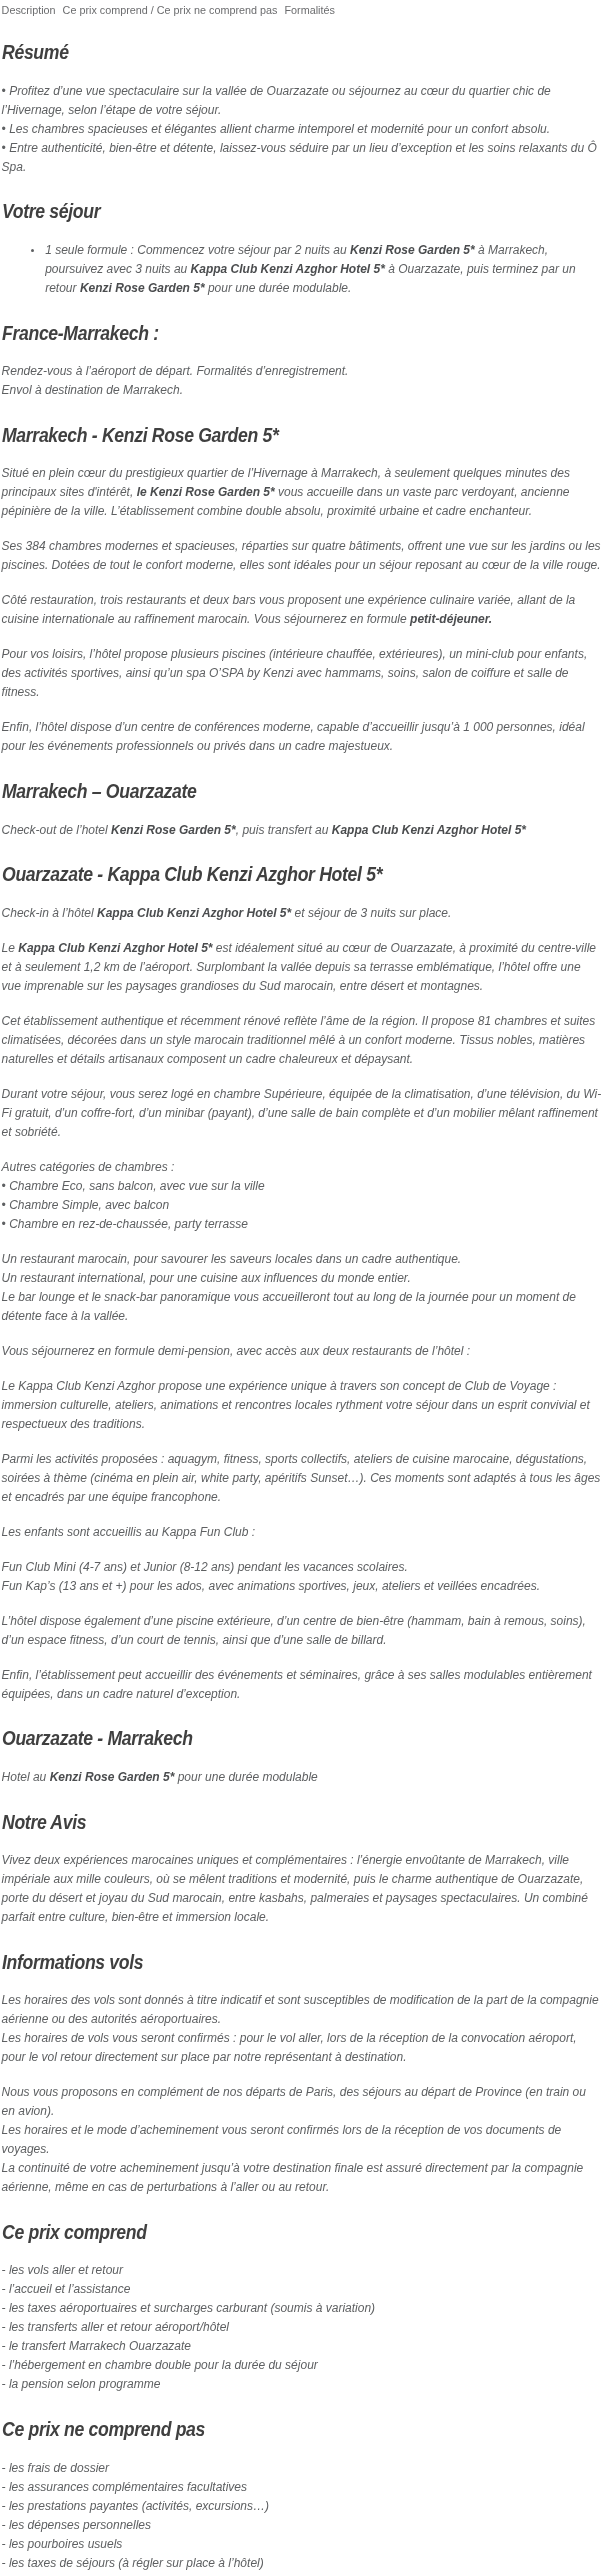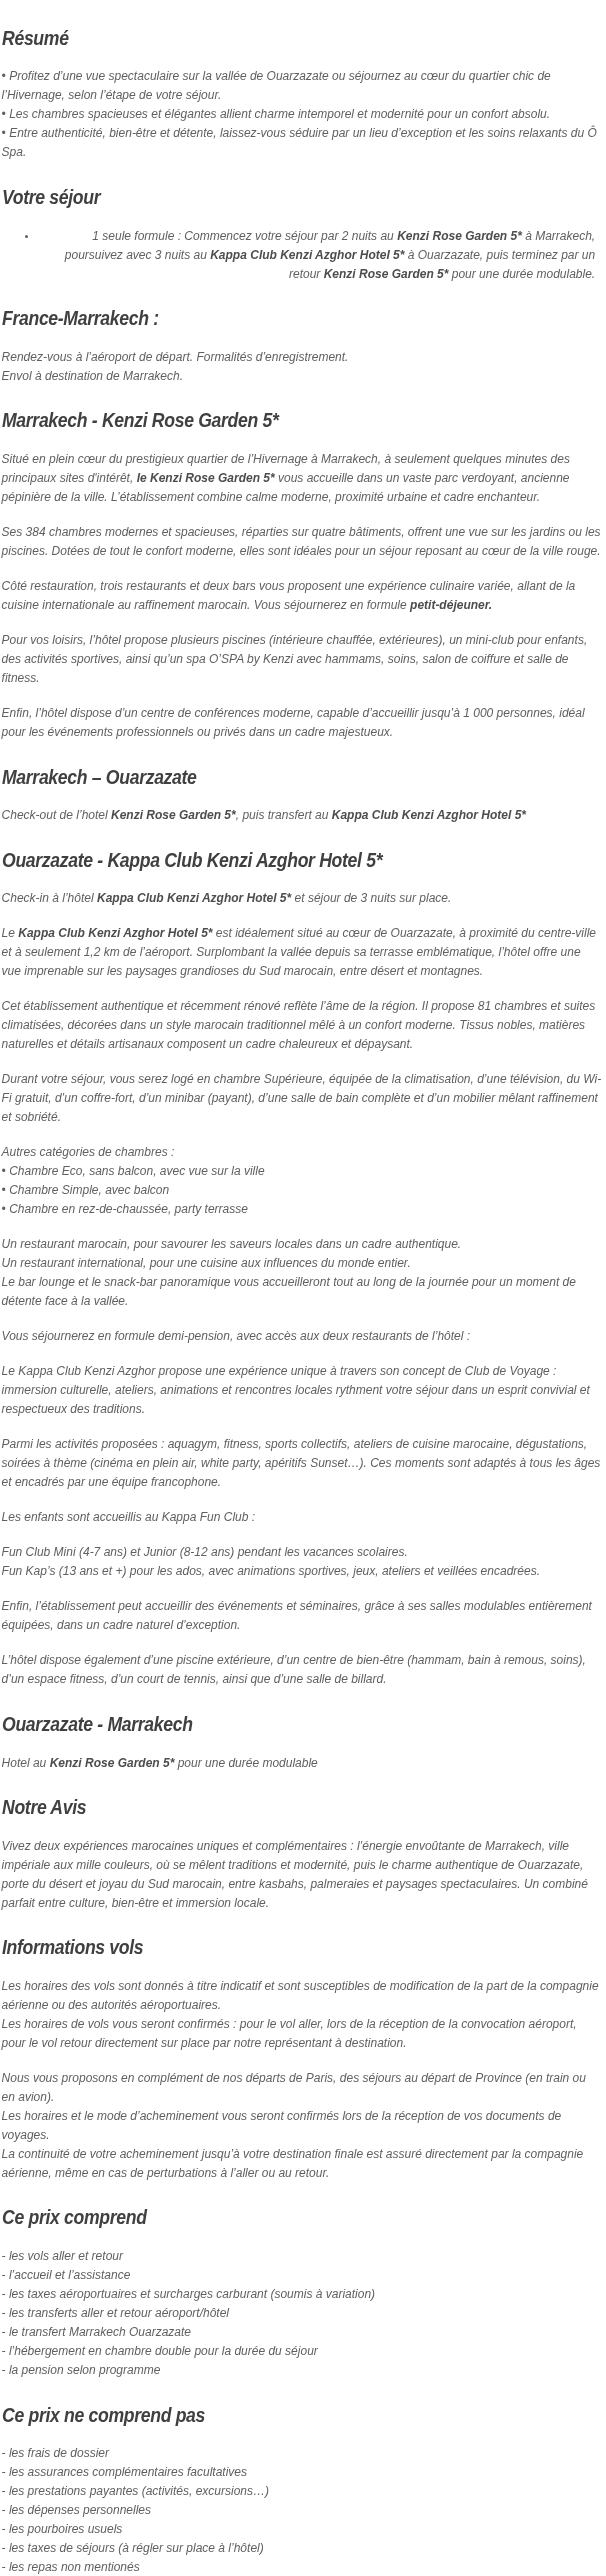--- a/index.html
+++ b/index.html
@@ -48,45 +48,50 @@
     color: #5e6062;
   }
   p strong, li strong { font-weight: bold; color: #4b4d4f; }
   ul {
     margin: 0 0 12px 0;
     padding-left: 30px;
     font-size: 12px;
     font-style: italic;
     line-height: 19px;
   }
-  ul li { margin: 6px; padding-left: 1.6px; text-align: right; }
+  ul li { margin: 12px; padding-left: 1.6px; }
   ul li::marker { font-size: 9.6px; }
 </style>
 </head>
 <body>
 
 <div class="page">
+  <nav class="tabs">
+    <span class="tab">Description</span>
+    <span class="tab">Ce prix comprend / Ce prix ne comprend pas</span>
+    <span class="tab">Formalités</span>
+  </nav>
   <main id="content">
       <section>
         <h2><span class="h-inner">Résumé</span></h2>
         <p><span>• Profitez d’une vue spectaculaire sur la vallée de Ouarzazate ou séjournez au cœur du quartier chic de l’Hivernage, selon l’étape de votre séjour.</span><br><span>• Les chambres spacieuses et élégantes allient charme intemporel et modernité pour un confort absolu.</span><br><span>• Entre authenticité, bien-être et détente, laissez-vous séduire par un lieu d’exception et les soins relaxants du Ô Spa.</span></p>
       </section>
       <section>
         <h2><span class="h-inner">Votre séjour</span></h2>
         <ul>
           <li><span>1 seule formule : Commencez votre séjour par 2 nuits au </span><strong>Kenzi Rose Garden 5*</strong><span> à Marrakech, poursuivez avec 3 nuits au </span><strong>Kappa Club Kenzi Azghor Hotel 5*</strong><span> à Ouarzazate, puis terminez par un retour </span><strong>Kenzi Rose Garden 5*</strong><span> pour une durée modulable.</span></li>
         </ul>
       </section>
       <section>
         <h2><span class="h-inner">France-Marrakech :</span></h2>
         <p><span>Rendez-vous à l’aéroport de départ. Formalités d’enregistrement.</span><br><span>Envol à destination de Marrakech.</span></p>
       </section>
       <section>
         <h2><span class="h-inner">Marrakech - Kenzi Rose Garden 5*</span></h2>
-        <p><span>Situé en plein cœur du prestigieux quartier de l’Hivernage à Marrakech, à seulement quelques minutes des principaux sites d'intérêt, </span><strong>le Kenzi Rose Garden 5*</strong><span> vous accueille dans un vaste parc verdoyant, ancienne pépinière de la ville. L’établissement combine calme moderne, proximité urbaine et cadre enchanteur.</span></p>
+        <p><span>Situé en plein cœur du prestigieux quartier de l’Hivernage à Marrakech, à seulement quelques minutes des principaux sites d'intérêt, </span><strong>le Kenzi Rose Garden 5*</strong><span> vous accueille dans un vaste parc verdoyant, ancienne pépinière de la ville. L’établissement combine double absolu, proximité urbaine et cadre enchanteur.</span></p>
         <p><span>Ses 384 chambres modernes et spacieuses, réparties sur quatre bâtiments, offrent une vue sur les jardins ou les piscines. Dotées de tout le confort moderne, elles sont idéales pour un séjour reposant au cœur de la ville rouge.</span></p>
         <p><span>Côté restauration, trois restaurants et deux bars vous proposent une expérience culinaire variée, allant de la cuisine internationale au raffinement marocain. Vous séjournerez en formule </span><strong>petit-déjeuner.</strong></p>
         <p><span>Pour vos loisirs, l’hôtel propose plusieurs piscines (intérieure chauffée, extérieures), un mini-club pour enfants, des activités sportives, ainsi qu’un spa O’SPA by Kenzi avec hammams, soins, salon de coiffure et salle de fitness.</span></p>
         <p><span>Enfin, l’hôtel dispose d’un centre de conférences moderne, capable d’accueillir jusqu’à 1 000 personnes, idéal pour les événements professionnels ou privés dans un cadre majestueux.</span></p>
       </section>
       <section>
         <h2><span class="h-inner">Marrakech – Ouarzazate</span></h2>
         <p><span>Check-out de l’hotel </span><strong>Kenzi Rose Garden 5*</strong><span>, puis transfert au </span><strong>Kappa Club Kenzi Azghor Hotel 5*</strong></p>
       </section>
       <section>
@@ -95,22 +100,22 @@
         <p><span>Le </span><strong>Kappa Club Kenzi Azghor Hotel 5*</strong><span> est idéalement situé au cœur de Ouarzazate, à proximité du centre-ville et à seulement 1,2 km de l’aéroport. Surplombant la vallée depuis sa terrasse emblématique, l’hôtel offre une vue imprenable sur les paysages grandioses du Sud marocain, entre désert et montagnes.</span></p>
         <p><span>Cet établissement authentique et récemment rénové reflète l’âme de la région. Il propose 81 chambres et suites climatisées, décorées dans un style marocain traditionnel mêlé à un confort moderne. Tissus nobles, matières naturelles et détails artisanaux composent un cadre chaleureux et dépaysant.</span></p>
         <p><span>Durant votre séjour, vous serez logé en chambre Supérieure, équipée de la climatisation, d’une télévision, du Wi-Fi gratuit, d’un coffre-fort, d’un minibar (payant), d’une salle de bain complète et d’un mobilier mêlant raffinement et sobriété.</span></p>
         <p><span>Autres catégories de chambres :</span><br><span>• Chambre Eco, sans balcon, avec vue sur la ville</span><br><span>• Chambre Simple, avec balcon</span><br><span>• Chambre en rez-de-chaussée, party terrasse</span></p>
         <p><span>Un restaurant marocain, pour savourer les saveurs locales dans un cadre authentique.</span><br><span>Un restaurant international, pour une cuisine aux influences du monde entier.</span><br><span>Le bar lounge et le snack-bar panoramique vous accueilleront tout au long de la journée pour un moment de détente face à la vallée.</span></p>
         <p><span>Vous séjournerez en formule demi-pension, avec accès aux deux restaurants de l’hôtel :</span></p>
         <p><span>Le Kappa Club Kenzi Azghor propose une expérience unique à travers son concept de Club de Voyage : immersion culturelle, ateliers, animations et rencontres locales rythment votre séjour dans un esprit convivial et respectueux des traditions.</span></p>
         <p><span>Parmi les activités proposées : aquagym, fitness, sports collectifs, ateliers de cuisine marocaine, dégustations, soirées à thème (cinéma en plein air, white party, apéritifs Sunset…). Ces moments sont adaptés à tous les âges et encadrés par une équipe francophone.</span></p>
         <p><span>Les enfants sont accueillis au Kappa Fun Club :</span></p>
         <p><span>Fun Club Mini (4-7 ans) et Junior (8-12 ans) pendant les vacances scolaires.</span><br><span>Fun Kap’s (13 ans et +) pour les ados, avec animations sportives, jeux, ateliers et veillées encadrées.</span></p>
+        <p><span>L’hôtel dispose également d’une piscine extérieure, d’un centre de bien-être (hammam, bain à remous, soins), d’un espace fitness, d’un court de tennis, ainsi que d’une salle de billard.</span></p>
         <p><span>Enfin, l’établissement peut accueillir des événements et séminaires, grâce à ses salles modulables entièrement équipées, dans un cadre naturel d’exception.</span></p>
-        <p><span>L’hôtel dispose également d’une piscine extérieure, d’un centre de bien-être (hammam, bain à remous, soins), d’un espace fitness, d’un court de tennis, ainsi que d’une salle de billard.</span></p>
       </section>
       <section>
         <h2><span class="h-inner">Ouarzazate - Marrakech</span></h2>
         <p><span>Hotel au </span><strong>Kenzi Rose Garden 5*</strong><span> pour une durée modulable</span></p>
       </section>
       <section>
         <h2><span class="h-inner">Notre Avis</span></h2>
         <p><span>Vivez deux expériences marocaines uniques et complémentaires : l’énergie envoûtante de Marrakech, ville impériale aux mille couleurs, où se mêlent traditions et modernité, puis le charme authentique de Ouarzazate, porte du désert et joyau du Sud marocain, entre kasbahs, palmeraies et paysages spectaculaires. Un combiné parfait entre culture, bien-être et immersion locale.</span></p>
       </section>
       <section>

